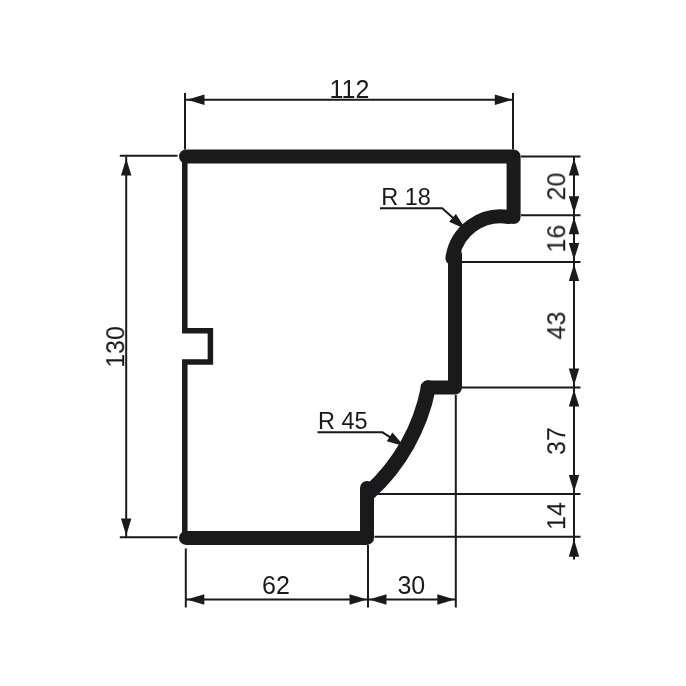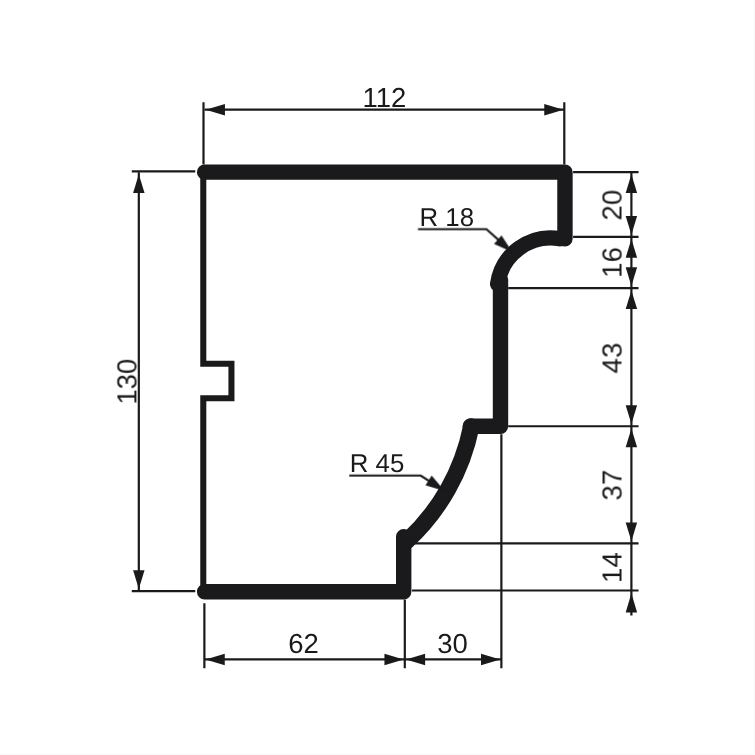--- a/index.html
+++ b/index.html
@@ -1,16 +1,16 @@
 <!DOCTYPE html>
 <html><head>
 <meta charset="utf-8">
 <style>
   html,body{margin:0;padding:0;background:#ffffff;}
-  .wrap{width:686px;height:686px;background:#e5e5e5;position:relative;}
+  .wrap{width:686px;height:686px;background:#fca5a5;position:relative;}
   text{font-family:"Liberation Sans",sans-serif;fill:#1a1a1c;will-change:transform;}
 </style>
 </head>
 <body>
 <div class="wrap">
 <svg width="686" height="686" viewBox="0 0 686 686" xmlns="http://www.w3.org/2000/svg">
 
   <rect x="0" y="0" width="686" height="686" fill="#ffffff"></rect>
 
   <path d="M 186,156.5 H 513.6 V 217 M 508.8,217 A 48.7,48.7 0 0 0 452.4,258.2 M 455,254 V 387.5 H 427.5 M 367,488 V 537.9 H 186" fill="none" stroke="#1a1a1c" stroke-width="14" stroke-linecap="round" stroke-linejoin="round"></path>

